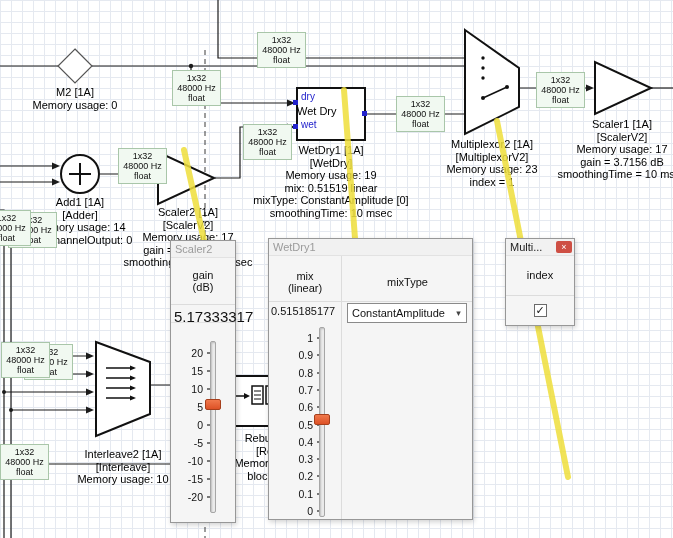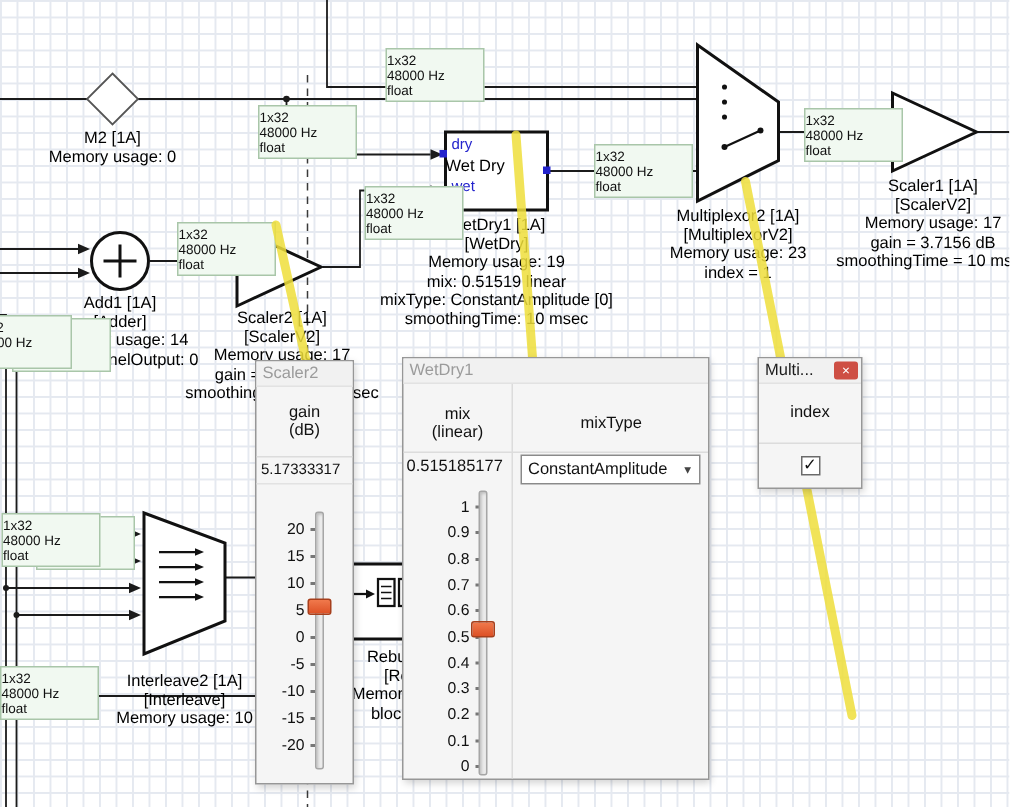--- a/index.html
+++ b/index.html
@@ -8,35 +8,35 @@
   #stage{position:relative;width:673px;height:538px;overflow:hidden;background:#fff;
     background-image:
       linear-gradient(to right,#e5e9f0 1px,transparent 1px),
       linear-gradient(to bottom,#e5e9f0 1px,transparent 1px);
     background-size:11px 11px}
   svg.layer{position:absolute;left:0;top:0}
   #wires{z-index:1}
   #hl{z-index:30;pointer-events:none}
   .cap{position:absolute;z-index:2;font-size:11px;line-height:12.5px;text-align:center;
     color:#000;white-space:nowrap}
-  .wlabel{position:absolute;z-index:3;width:66px;background:#f1f9f1;border:1px solid #a9c6a9;
-    font-size:9px;line-height:10px;text-align:left;padding:2px 0;color:#101010}
+  .wlabel{position:absolute;z-index:3;width:49px;background:#f1f9f1;border:1px solid #a9c6a9;
+    font-size:9px;line-height:10px;text-align:center;padding:2px 0;color:#101010}
   .blue{position:absolute;z-index:2;color:#2323cc;font-size:10px;line-height:10px}
   .wdname{position:absolute;z-index:2;font-size:11px;line-height:12px;color:#000}
   
   .panel{position:absolute;z-index:40;background:#f5f5f5;border:1px solid #979797;
     box-shadow:1px 2px 5px rgba(0,0,0,.18);font-size:11px;color:#111}
   .ptitle{position:relative;height:17px;line-height:16px;padding:0 4px;font-size:11px;
     color:#9b9b9b;background:#f1f1f1;border-bottom:1px solid #e2e2e2;overflow:hidden;white-space:nowrap}
   .ptitle.active{color:#1c1c1c}
   .closebtn{position:absolute;top:2px;right:2px;width:16px;height:12px;background:#ce4f44;
     color:#fff;font-size:9px;line-height:12px;text-align:center;border-radius:2px;cursor:default}
   .phdr{position:absolute;left:0;right:0;text-align:center;border-bottom:1px solid #dcdcdc;
     font-size:11px;line-height:12px}
-  .pval{position:absolute;left:0;right:0;border-bottom:1px solid #e2e2e2;font-size:10px;
+  .pval{position:absolute;left:0;right:0;border-bottom:1px solid #e2e2e2;font-size:15px;
     padding:3px 0 0 3px;text-align:left;height:18px}
   .tick{position:absolute;font-size:10.5px;line-height:12px;color:#111;text-align:right}
   .tick::after{content:"";position:absolute;top:5px;right:-7px;width:3px;height:2px;background:#777}
   .tk-s2{left:2px;width:30px}
   .tk-wd{left:6px;width:38px}
   .track{position:absolute;width:6px;background:#ececec;border:1px solid #a6a6a6;border-radius:2px;
     box-shadow:inset 1px 1px 2px rgba(0,0,0,.2)}
   .thumb{position:absolute;width:16px;height:11px;background:linear-gradient(#f0794c,#dd5126);
     border:1px solid #a63f1c;border-radius:2px;z-index:2}
   .vsep{position:absolute;left:72px;top:17px;bottom:0;width:1px;background:#dcdcdc}

